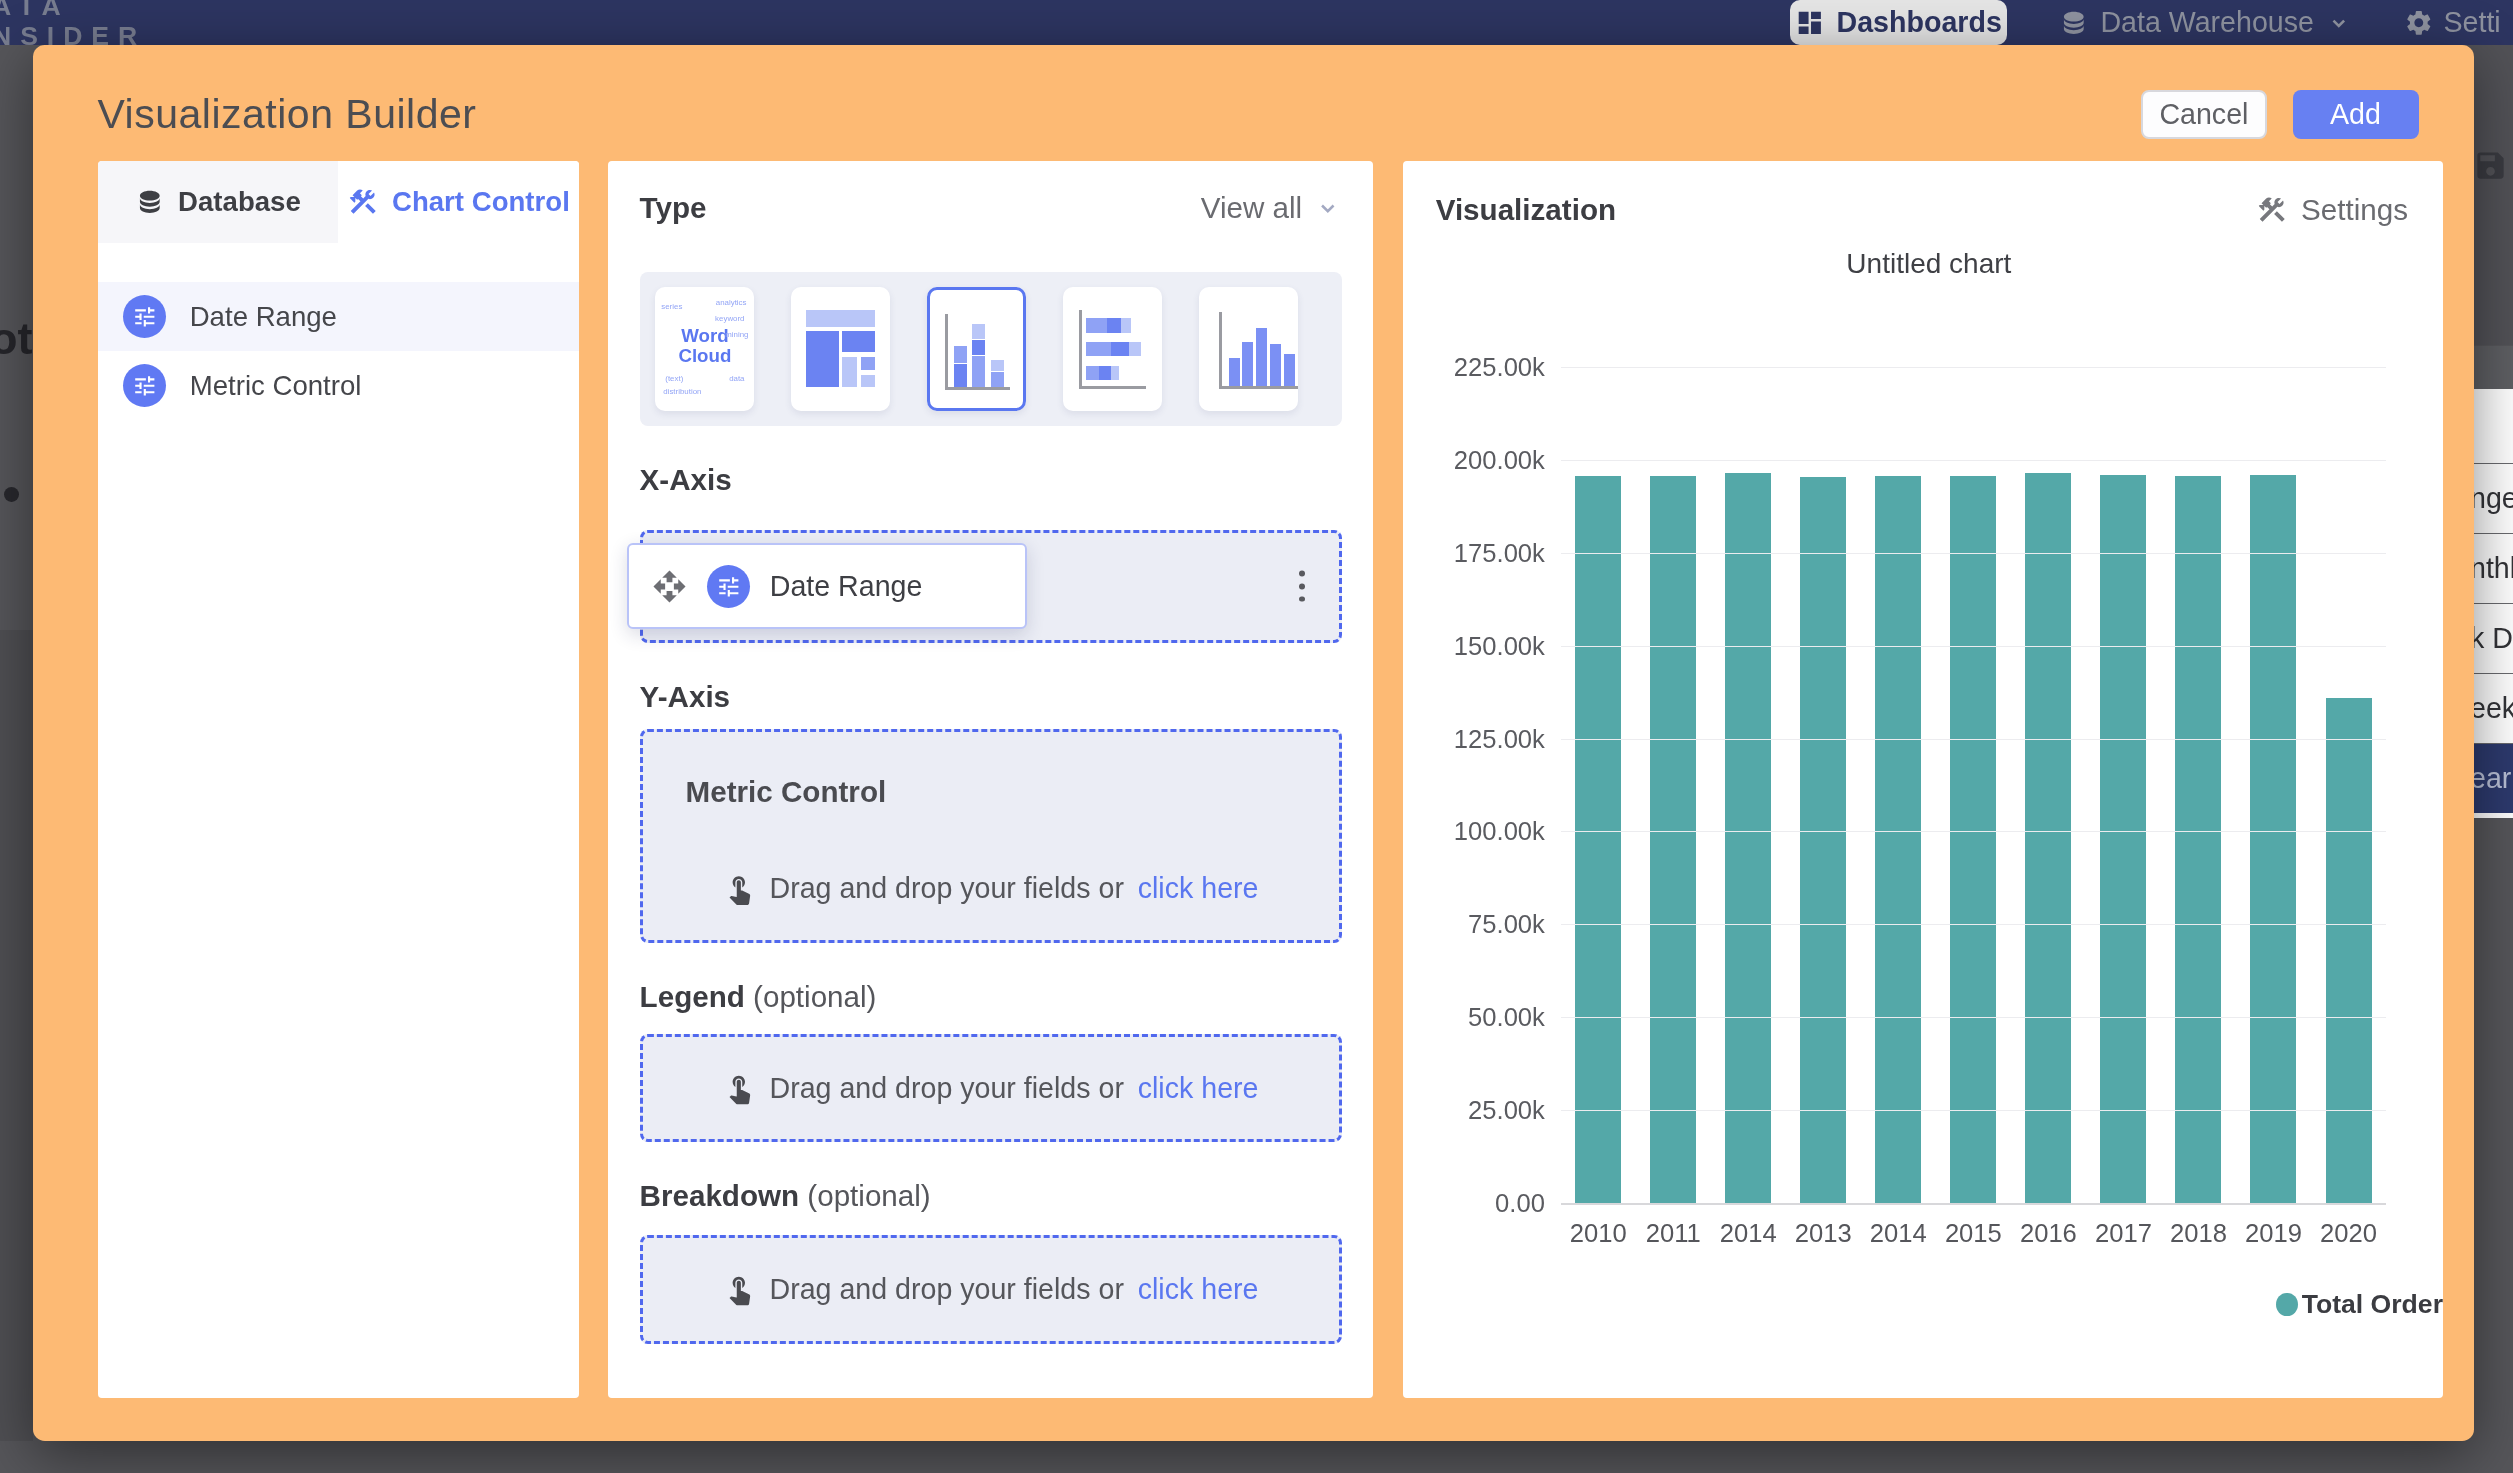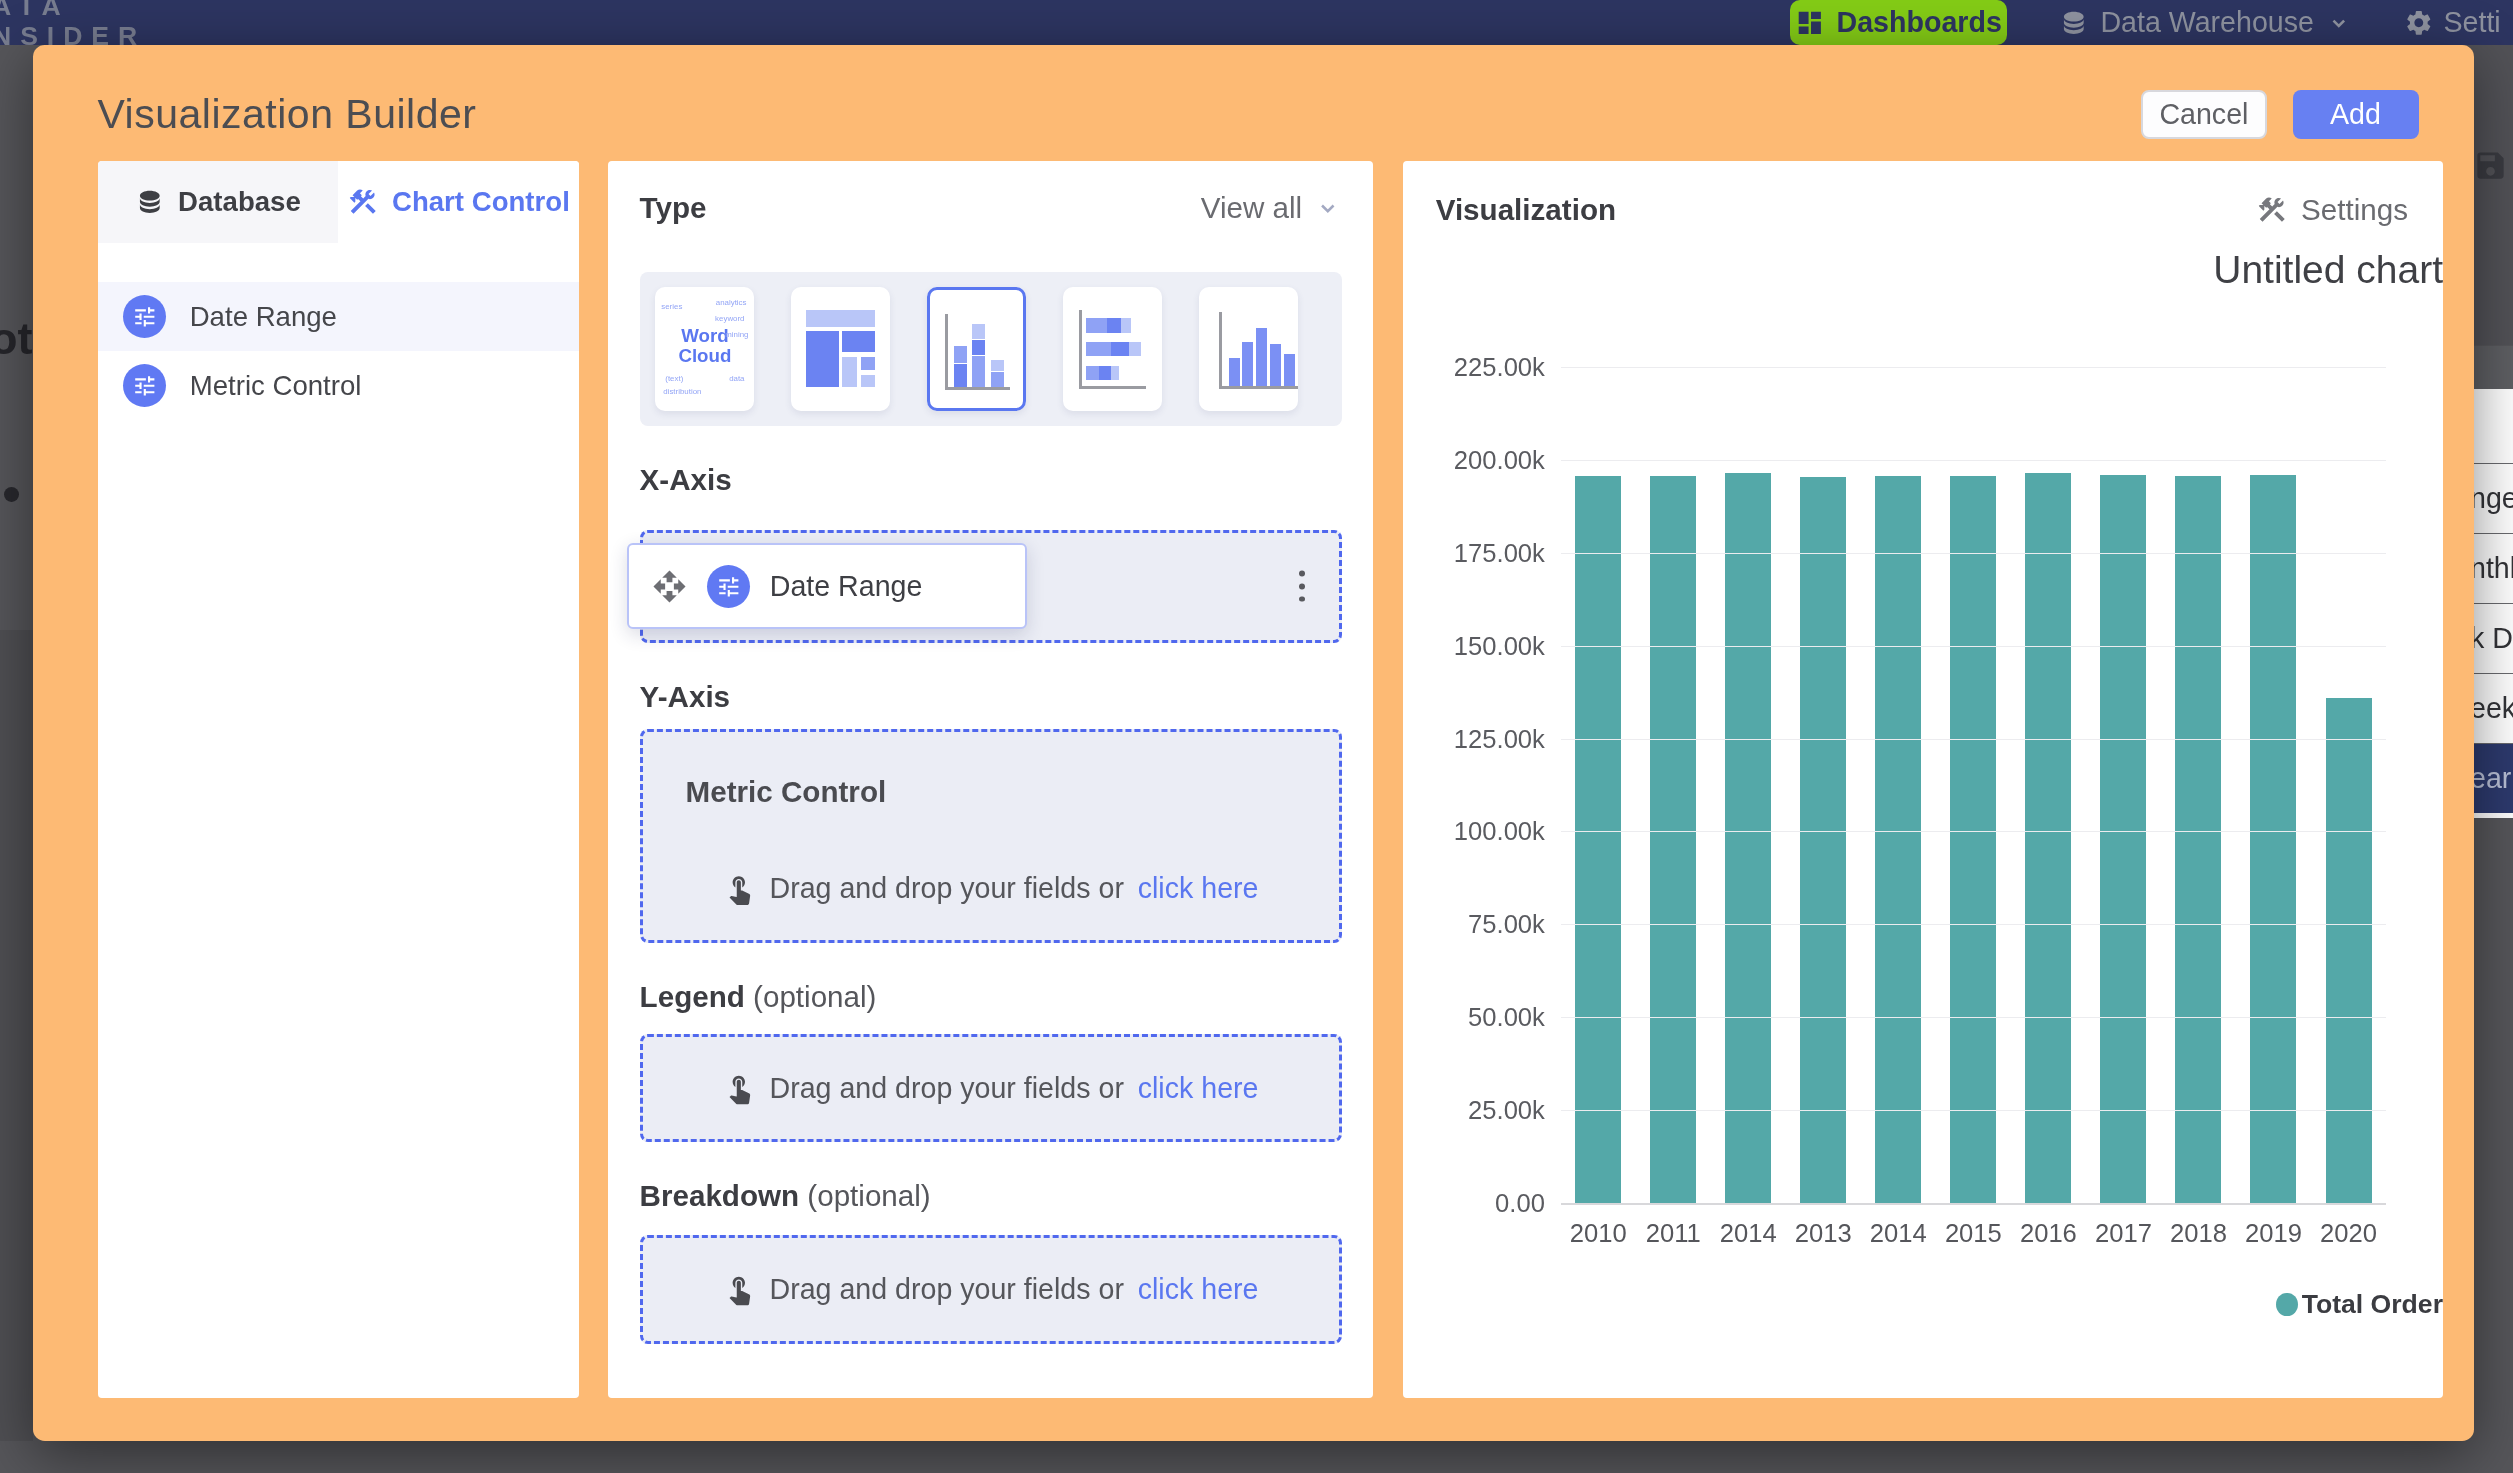--- a/index.html
+++ b/index.html
@@ -16,21 +16,21 @@
   .navbar {
     position:absolute; top:0; left:0; width:100%; height:45px;
     background:#2d3561;
   }
   .logo {
     position:absolute; left:-7.9px; top:-7.9px; color:#787d90;
     font-weight:bold; letter-spacing:8.9px; font-size:26.6px; line-height:29.6px;
   }
   .nav-pill {
     position:absolute; left:1790px; top:0; height:45px; width:217px;
-    background:#84cc16; border-radius:9.9px;
+    background:#e5e5e5; border-radius:9.9px;
     display:flex; align-items:center; justify-content:center; gap:11.8px;
     color:#2d3561; font-size:28.6px; font-weight:bold;
   }
   .nav-warehouse {
     position:absolute; left:2059px; top:0; height:45px;
     display:flex; align-items:center; gap:11.8px;
     color:#8f93a0; font-size:28.6px;
   }
   .nav-settings {
     position:absolute; left:2404px; top:0; height:45px; width:110px; overflow:hidden;
@@ -152,21 +152,21 @@
   }
   .drag-row.center-v { top:50%; transform:translateY(-50%); }
   .drag-row.bottom { bottom:35px; }
   .click-here { color:#5a77f0; cursor:pointer; }
 
   
   .viz-panel { flex:1; background:#ffffff; border-radius:3.9px; position:relative; overflow:hidden; }
   .viz-header { position:absolute; top:31.5px; left:33px; right:35px; display:flex; align-items:center; }
   .viz-title { font-size:29.6px; font-weight:bold; color:#3c3d42; }
   .viz-settings { margin-left:auto; display:flex; align-items:center; gap:13.8px; color:#6a6b70; font-size:29.6px; cursor:pointer; }
-  .chart-title { position:absolute; top:87px; left:0; right:0; text-align:right; font-size:39px; color:#3f4045;padding-left:12px; }
+  .chart-title { position:absolute; top:87px; left:0; right:0; text-align:center; font-size:28px; color:#3f4045;padding-left:12px; }
   .plot { position:absolute; left:158px; right:57px; top:206px; height:838px; border-bottom:2px solid #d8d8db; }
   .gridline { position:absolute; left:0; right:0; height:1px; background:#ececef; }
   .ytick { position:absolute; right:100%; margin-right:15.8px; transform:translateY(-50%);
     font-size:25.6px; color:#5a5b60; white-space:nowrap; }
   .bars { position:absolute; left:0; right:0; bottom:0; top:0; display:flex; align-items:flex-end; }
   .bar-slot { flex:1; display:flex; justify-content:center; align-items:flex-end; height:100%; }
   .bar { width:46px; }
   .xlabels { position:absolute; left:158px; right:57px; top:1058px; display:flex; }
   .xlabel { flex:1; text-align:center; font-size:25.6px; color:#55565b; }
   .legend-row { position:absolute; top:1128px; left:0; right:0; display:flex; align-items:center; justify-content:flex-end; gap:4px; }

